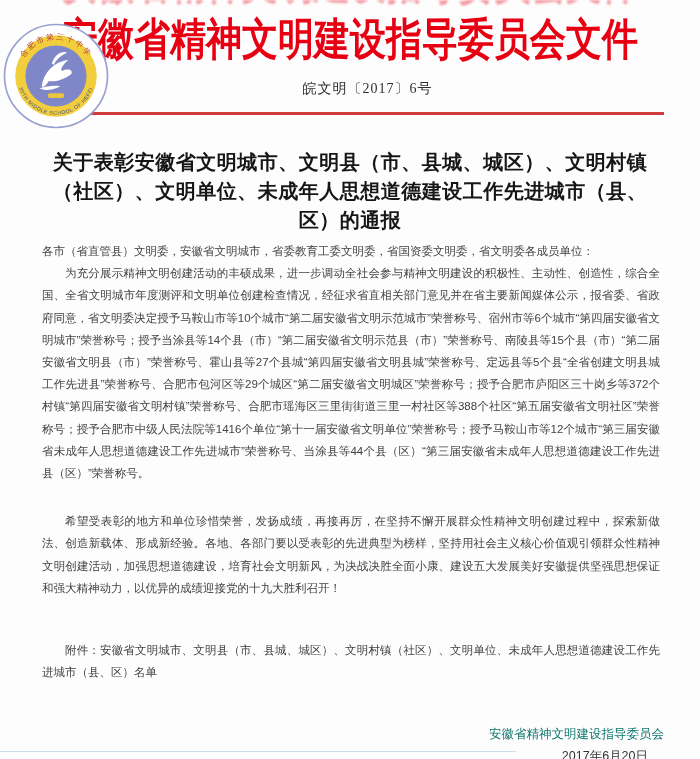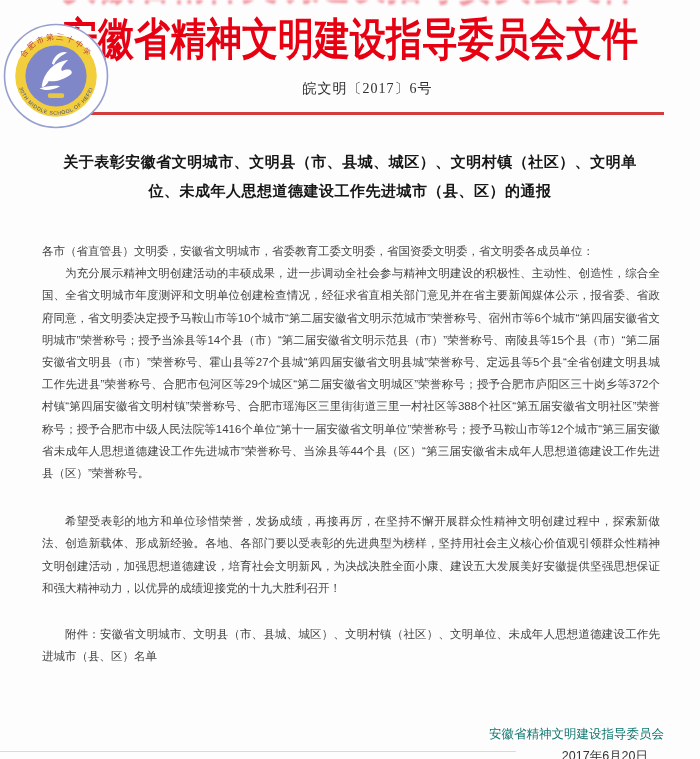--- a/index.html
+++ b/index.html
@@ -69,39 +69,39 @@
     z-index: 5;
   }
 
   
   .doc-title {
     position: absolute;
     top: 148px; left: 52px; right: 52px;
     text-align: center;
     font-family: "Liberation Serif", serif;
     font-weight: bold;
-    font-size: 15px;
+    font-size: 20px;
     line-height: 29px;
     letter-spacing: 0.5px;
     color: #161616;
   }
 
   
   .content {
     position: absolute;
     top: 240px; left: 42px; right: 40px;
     font-size: 11.5px;
     line-height: 22.2px;
     color: #424242;
     text-align: justify;
   }
   .content p { margin: 0; text-indent: 2em; }
   .content p.salutation { text-indent: 0; }
   .content p.gap-before { margin-top: 26px; }
-  .content p.attachment { margin-top: 24px; }
+  .content p.attachment { margin-top: 40px; }
 
   
   .signature {
     position: absolute;
     top: 726px; right: 36px;
     font-size: 12.5px;
     color: #0f766e;
     white-space: nowrap;
   }
   .issue-date {

